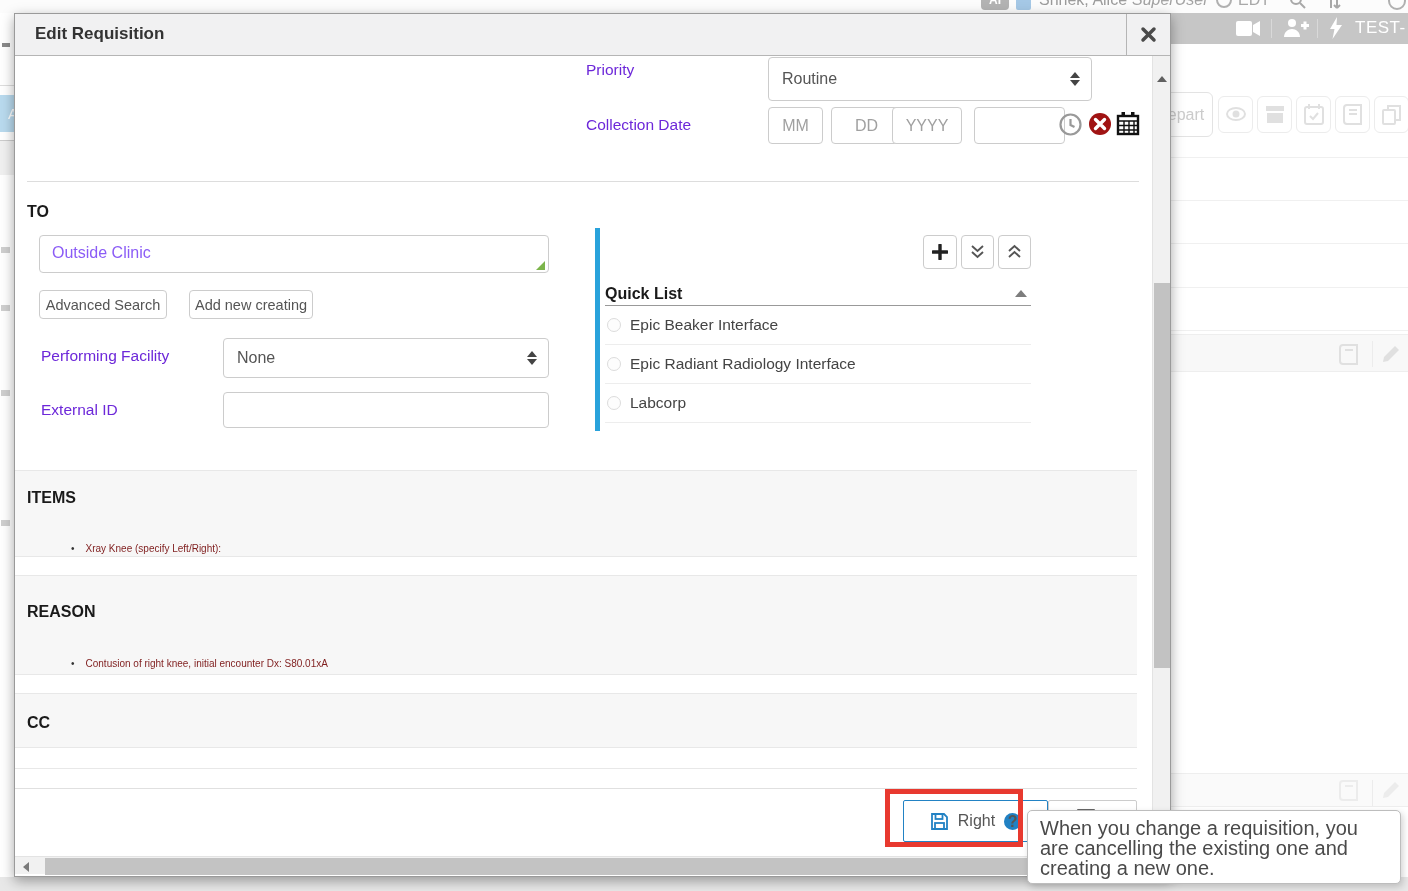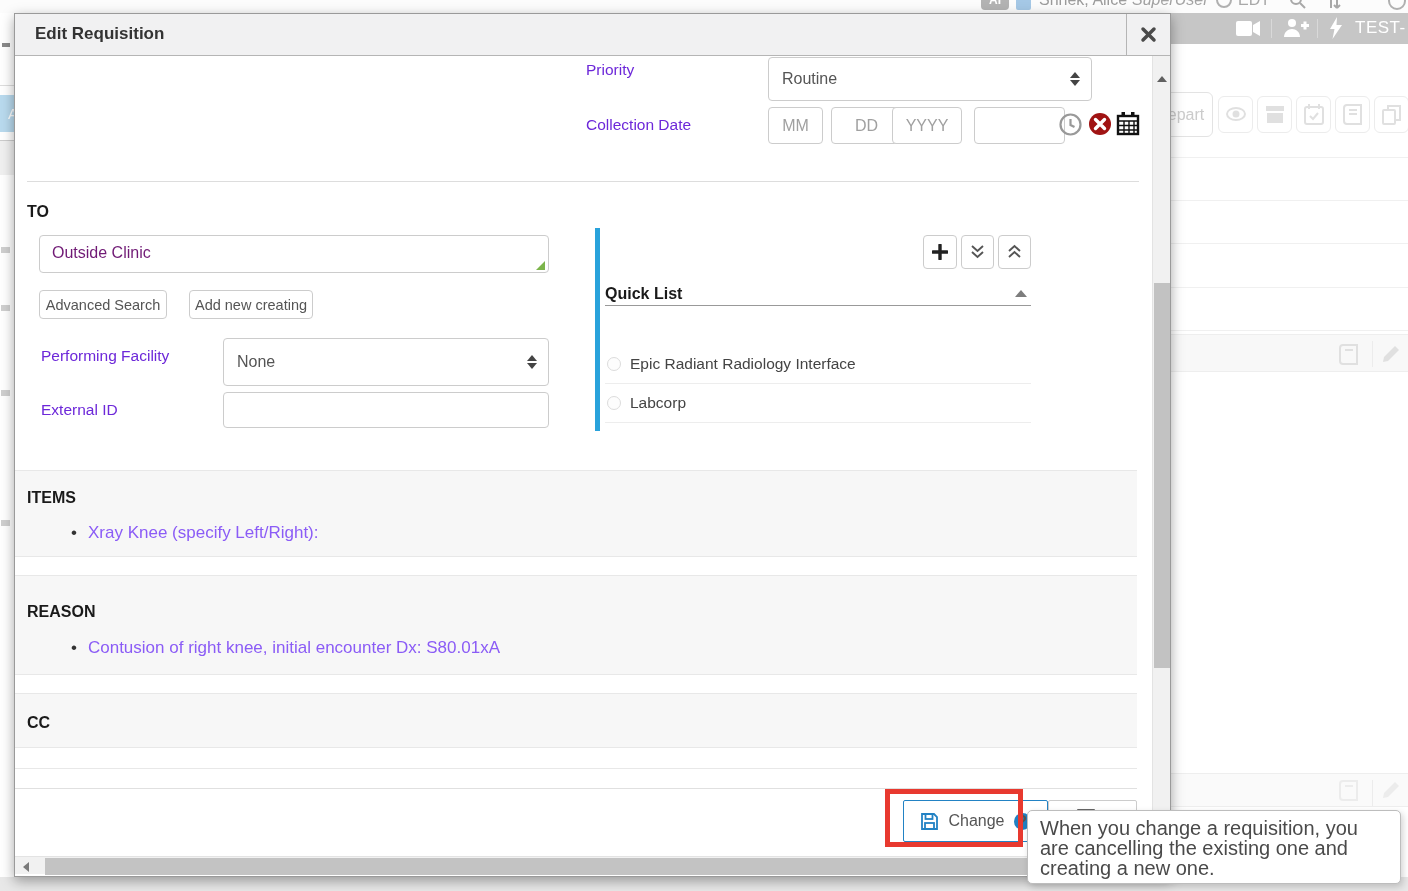--- a/index.html
+++ b/index.html
@@ -44,21 +44,21 @@
   #modal { left:14px; top:13px; width:1157px; height:864px; background:#fff; border:1px solid #9a9a9a;
            box-shadow:0 4px 12px rgba(0,0,0,.35); z-index:10; }
   #modal-header { left:0; top:0; width:100%; height:42px; background:#f1f1f2; border-bottom:1px solid #b5b5b5; }
   #modal-title { left:20px; top:10px; font-size:17px; font-weight:bold; color:#333; }
   #modal-close { right:0; top:0; width:44px; height:41px; border-left:1px solid #b5b5b5; cursor:pointer;
                  display:flex; align-items:center; justify-content:center; color:#4a4a4a; }
 
   .label { font-size:15.5px; color:#6d28d9; }
   .heading { font-size:16px; font-weight:bold; color:#1a1a1a; }
   .inp { border:1px solid #ccc; border-radius:4px; font-family:"Liberation Sans",sans-serif;
-         font-size:16px; color:#701a75; outline:none; }
+         font-size:16px; color:#8b5cf6; outline:none; }
   .inp::placeholder { color:#a0a0a0; }
   .selbox { border:1px solid #ccc; border-radius:4px; background:#fff; color:#555; font-size:16px;
             display:flex; align-items:center; padding-left:13px; cursor:pointer; }
   .spin { position:absolute; right:11px; top:50%; margin-top:-8px; width:10px; height:16px; }
   .spin i { position:absolute; left:0; width:0; height:0; border-left:5px solid transparent; border-right:5px solid transparent; }
   .spin .up { top:1px; border-bottom:6px solid #444; }
   .spin .dn { bottom:1px; border-top:6px solid #444; }
   .btn { background:#fff; border:1px solid #ccc; border-radius:4px; font-size:14.5px; color:#555;
          display:flex; align-items:center; justify-content:center; cursor:pointer; }
 
@@ -74,21 +74,21 @@
   #remove-btn { left:1073px; top:98px; cursor:pointer; }
   #cal-btn { left:1101px; top:97px; color:#111; cursor:pointer; }
   #hr1 { left:12px; top:167px; width:1112px; height:1px; background:#ddd; }
 
   #to-heading { left:12px; top:189px; }
   #recipient { left:24px; top:221px; width:510px; height:38px; padding:8px 12px; resize:none; overflow:hidden; }
   #resize-grip { left:521px; top:247px; width:0; height:0; border-left:9px solid transparent; border-bottom:9px solid #7cb54b; }
   #advanced-btn { left:24px; top:276px; width:128px; height:29px; }
   #addnew-btn { left:174px; top:276px; width:124px; height:29px; }
   #perf-label { left:26px; top:333px; }
-  #perf-select { left:208px; top:324px; width:326px; height:48px; }
+  #perf-select { left:208px; top:324px; width:326px; height:40px; }
   #ext-label { left:26px; top:387px; }
   #ext-input { left:208px; top:378px; width:326px; height:36px; padding:0 12px; }
 
   #ql-bar { left:580px; top:214px; width:5px; height:203px; background:#29a2db; }
   #ql-search { left:590px; top:221px; width:313px; height:37px; }
   #ql-search input { position:absolute; left:0; top:0; width:100%; height:100%; padding:0 10px 0 36px; border:1px solid #ccc; border-radius:4px; }
   #ql-search svg { position:absolute; left:10px; top:9px; color:#333; }
   #ql-add { left:908px; top:221px; width:34px; height:34px; color:#222; }
   #ql-expand { left:946px; top:221px; width:33px; height:34px; color:#555; }
   #ql-collapse { left:983px; top:221px; width:33px; height:34px; color:#555; }
@@ -97,21 +97,21 @@
   #ql-caret { width:0; height:0; border-left:6px solid transparent; border-right:6px solid transparent; border-bottom:7px solid #7d7d7d; margin-right:4px; }
   .ql-row { left:590px; width:426px; height:39px; border-bottom:1px solid #ededed; display:flex; align-items:center; cursor:pointer; }
   .radio { width:14px; height:14px; border:1px solid #dcdcdc; border-radius:50%; background:#fdfdfd; margin:0 9px 0 2px; flex:none; }
   .ql-row span { font-size:15.5px; color:#444; }
 
   .band { left:0; width:1122px; background:#f7f7f7; border-top:1px solid #e8e8e8; border-bottom:1px solid #e8e8e8; }
   #items-band { top:456px; height:87px; }
   #reason-band { top:561px; height:100px; }
   #cc-band { top:679px; height:55px; }
   .band .heading { position:absolute; left:12px; }
-  .bullet { position:absolute; left:56px; font-size:17px; color:#8b5cf6; }
+  .bullet { position:absolute; left:56px; font-size:10px; color:#7f1d1d;margin-top:20px; }
   .bullet::before { content:"•"; margin-right:11px; color:#333; }
 
   #line-a { left:0; top:754px; width:1122px; height:1px; background:#e8e8e8; }
   #line-b { left:0; top:774px; width:1122px; height:1px; background:#e0e0e0; }
 
   #red-rect { left:870px; top:775px; width:138px; height:58px; border:5px solid #e8392f; z-index:4; pointer-events:none; }
   #change-btn { left:888px; top:786px; width:145px; height:42px; border:1px solid #2282c4; border-radius:2px;
                 background:#fff; display:flex; align-items:center; justify-content:center; gap:9px; cursor:pointer; z-index:3; }
   #change-btn span { font-size:16px; color:#555; }
   #help-badge { width:17px; height:17px; border-radius:50%; background:#2181c3; color:#fff; font-size:12px; font-weight:bold;
@@ -322,20 +322,24 @@
   <button id="ql-collapse" class="a btn">
     <svg width="15" height="16" viewBox="0 0 15 16" fill="none" stroke="currentColor" stroke-width="1.9">
         <polyline points="2,7 7.5,2 13,7"></polyline>
         <polyline points="2,13 7.5,8 13,13"></polyline>
       </svg>
   </button>
   <div id="ql-header" class="a">
     <span class="heading">Quick List</span>
     <span id="ql-caret"></span>
   </div>
+  <div class="a ql-row" style="top:292px">
+    <span class="radio"></span>
+    <span>Epic Beaker Interface</span>
+  </div>
   <div class="a ql-row" style="top:370px">
     <span class="radio"></span>
     <span>Labcorp</span>
   </div>
   <div class="a ql-row" style="top:331px">
     <span class="radio"></span>
     <span>Epic Radiant Radiology Interface</span>
   </div>
 
   <div id="items-band" class="a band">
@@ -352,21 +356,21 @@
   <div id="line-a" class="a"></div>
   <div id="line-b" class="a"></div>
 
   <div id="red-rect" class="a"></div>
   <button id="change-btn" class="a">
     <svg width="19" height="19" viewBox="0 0 19 19" fill="none" stroke="#2282c4" stroke-width="1.8">
         <path d="M2 2h12l3 3v12H2z"></path>
         <rect x="5.5" y="2" width="7" height="5"></rect>
         <rect x="5" y="11" width="9" height="6"></rect>
       </svg>
-    <span>Change</span>
+    <span>Right</span>
     <span id="help-badge">?</span>
   </button>
   <button id="secondary-btn" class="a">
     <span id="secondary-glyph" class="a"></span>
   </button>
 
   <div id="hscroll" class="a">
     <div id="hscroll-arrow" class="a"></div>
     <div id="hscroll-thumb" class="a"></div>
   </div>

